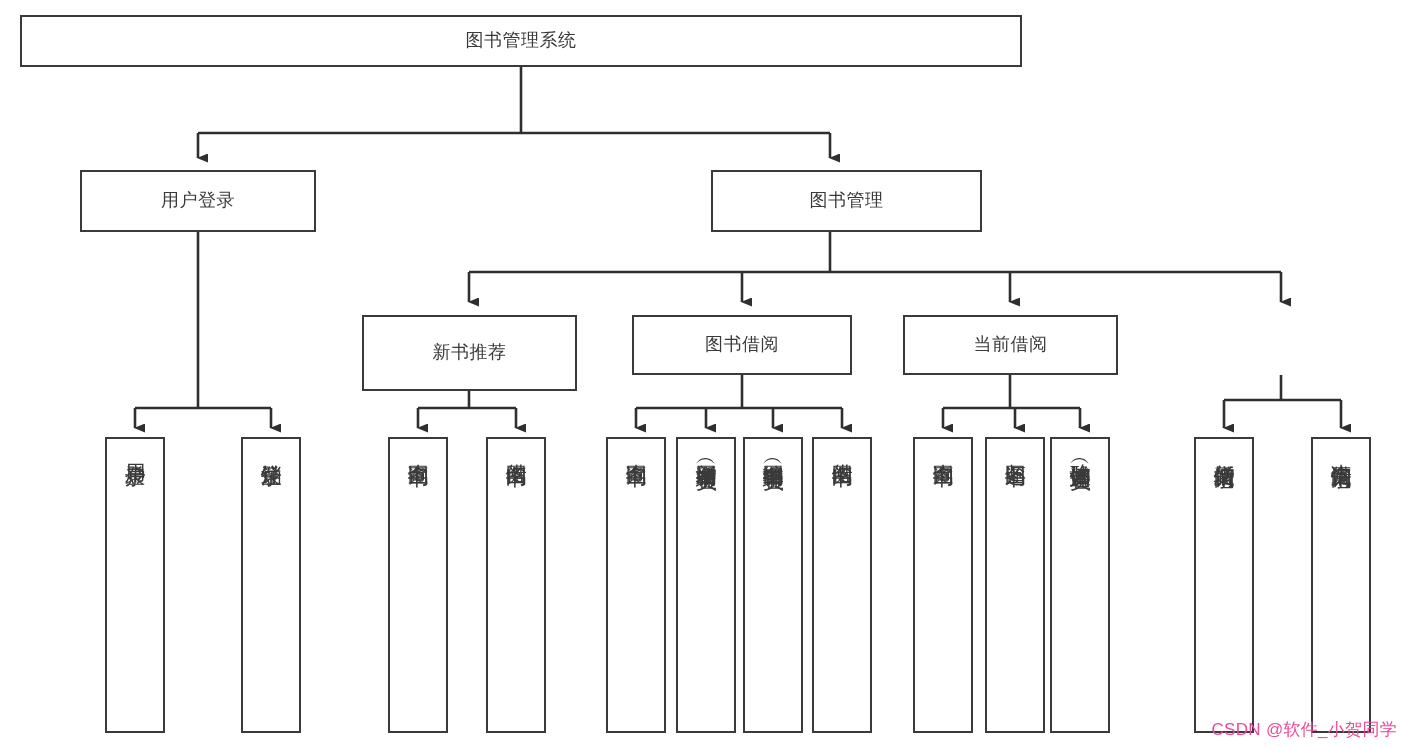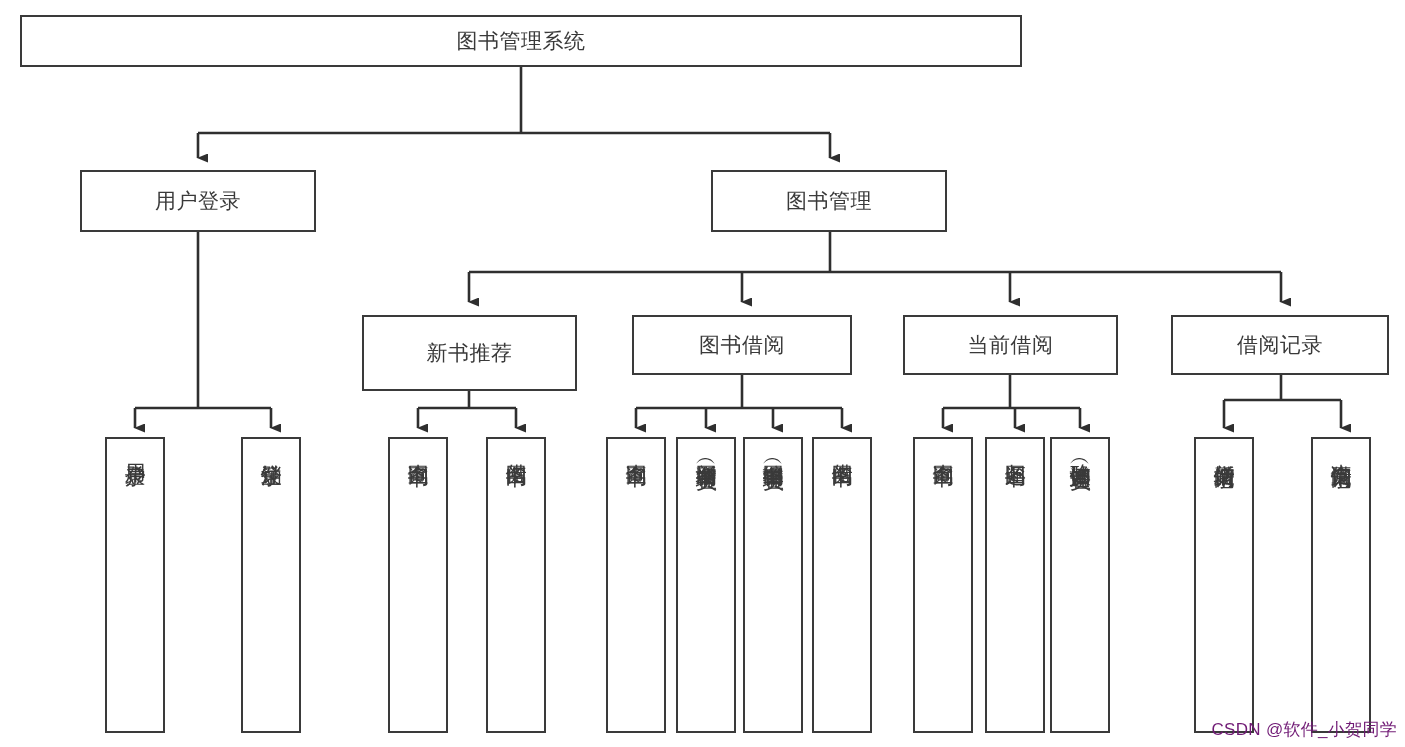--- a/index.html
+++ b/index.html
@@ -30,21 +30,21 @@
     position: absolute;
     box-sizing: border-box;
     background: #ffffff;
     border: 2px solid #3a3a3a;
     display: flex;
     align-items: center;
     justify-content: center;
     color: #3a3a3a;
   }
   .node .label-h {
-    font-size: 21px;
+    font-size: 18px;
     line-height: 1.2;
     white-space: nowrap;
     letter-spacing: 0.5px;
   }
   .node.leaf {
     align-items: flex-start;
     justify-content: center;
     padding-top: 8px;
   }
   .node.leaf .label-v {
@@ -54,21 +54,21 @@
     line-height: 1.35;
     letter-spacing: 1px;
     text-align: left;
     white-space: nowrap;
   }
   .watermark {
     position: absolute;
     right: 8px;
     bottom: 6px;
     font-size: 17px;
-    color: #701a75;
+    color: #ec4899;
     white-space: nowrap;
     letter-spacing: 0.3px;
   }
 </style>
 </head>
 <body>
 
 <div id="diagram-root">
 
   <svg class="edges" viewBox="0 0 1405 747" xmlns="http://www.w3.org/2000/svg">
@@ -121,35 +121,32 @@
     </g>
   </svg>
 
   <div class="node" style="left:20px; top:15px; width:1002px; height:52px;">
     <span class="label-h">图书管理系统</span>
   </div>
 
   <div class="node" style="left:80px; top:170px; width:236px; height:62px;">
     <span class="label-h">用户登录</span>
   </div>
-  <div class="node" style="left:711px; top:170px; width:236px; height:62px;">
+  <div class="node" style="left:711px; top:170px; width:271px; height:62px;">
     <span class="label-h">图书管理</span>
   </div>
 
   <div class="node" style="left:362px; top:315px; width:215px; height:76px;">
     <span class="label-h">新书推荐</span>
   </div>
   <div class="node" style="left:903px; top:315px; width:215px; height:60px;">
     <span class="label-h">当前借阅</span>
   </div>
   <div class="node" style="left:632px; top:315px; width:220px; height:60px;">
     <span class="label-h">图书借阅</span>
-  </div>
-  <div class="node" style="left:1171px; top:315px; width:218px; height:60px;">
-    <span class="label-h">借阅记录</span>
   </div>
 
   <div class="node leaf" style="left:105px; top:437px; width:60px; height:296px;">
     <span class="label-v">用户登录</span>
   </div>
   <div class="node leaf" style="left:241px; top:437px; width:60px; height:296px;">
     <span class="label-v">注销登录</span>
   </div>
 
   <div class="node leaf" style="left:388px; top:437px; width:60px; height:296px;">

